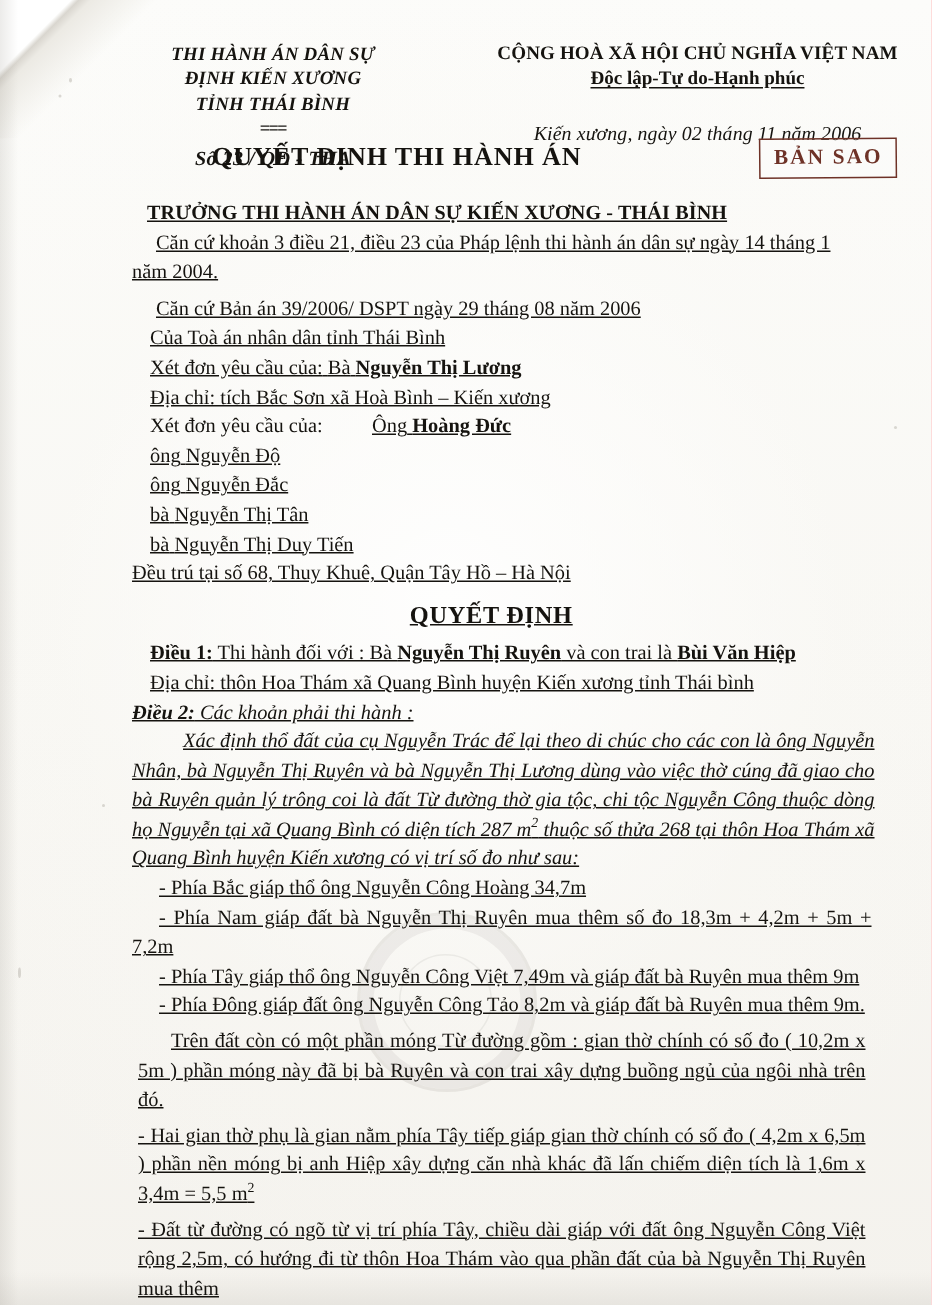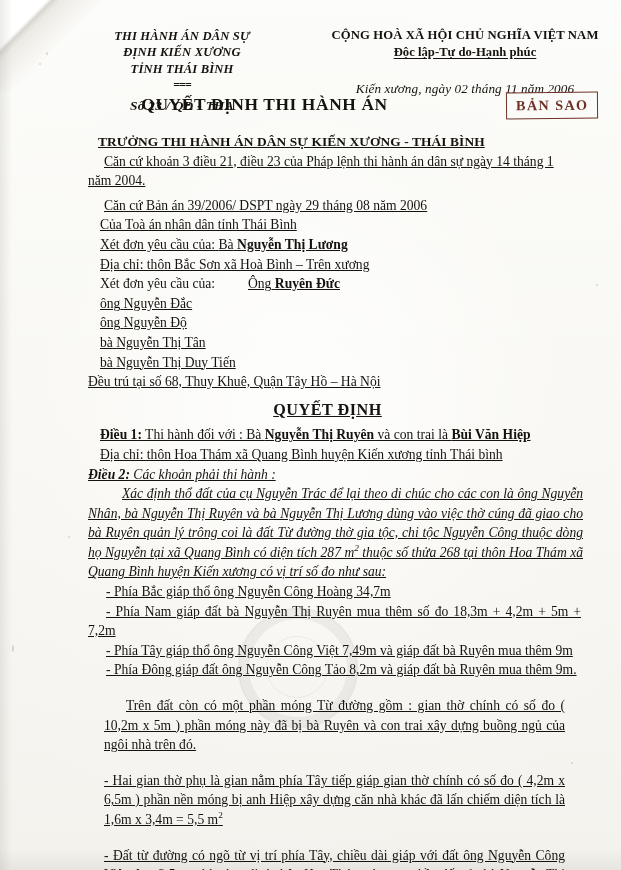--- a/index.html
+++ b/index.html
@@ -219,21 +219,21 @@
 
   .bullet {
     margin: 0;
     text-align: justify;
     text-justify: inter-word;
     padding-right: 4px;
   }
   .bullet .bi { display: inline-block; width: 18px; }
 
   .blk {
-    margin: 16px;
+    margin: 4px;
     text-align: justify;
     text-justify: inter-word;
     padding-right: 4px;
   }
   .blk .ti { display: inline-block; width: 22px; }
 
   sup { font-size: .68em; vertical-align: super; line-height: 0; }
 
   .gap-s { height: 5px; }
 </style>
@@ -287,26 +287,26 @@
       <p class="para"><span>Căn cứ khoản 3 điều 21, điều 23 của Pháp lệnh thi hành án dân sự ngày 14 tháng 1</span></p>
       <p class="ln">năm 2004.</p>
 
       <div class="gap-s"></div>
 
       <p class="para">Căn cứ  Bản án 39/2006/ DSPT  ngày 29 tháng 08 năm 2006</p>
       <p class="ln ind">Của Toà án nhân dân tỉnh Thái Bình</p>
 
       <p class="ln ind"><span>Xét đơn yêu cầu của:</span> <span>Bà</span> <strong>Nguyễn Thị Lương</strong></p>
 
-      <p class="ln ind">Địa chỉ: thôn Bắc Sơn xã Hoà Bình – Trên xương</p>
+      <p class="ln ind">Địa chỉ: tích Bắc Sơn xã Hoà Bình – Kiến xương</p>
 
       <div class="names">
-        <span class="name-row ln ind"><span class="label">Xét đơn yêu cầu của:</span><span class="prefix">Ông</span> <span class="person">Ruyên Đức</span></span>
+        <span class="name-row ln ind"><span class="label">Xét đơn yêu cầu của:</span><span class="prefix">Ông</span> <span class="person">Hoàng Đức</span></span>
+        <span class="name-only ln ind"><span class="prefix">ông</span> <span class="person">Nguyễn Độ</span></span>
         <span class="name-only ln ind"><span class="prefix">ông</span> <span class="person">Nguyễn Đắc</span></span>
-        <span class="name-only ln ind"><span class="prefix">ông</span> <span class="person">Nguyễn Độ</span></span>
         <span class="name-only ln ind"><span class="prefix">bà</span> <span class="person">Nguyễn Thị Tân</span></span>
         <span class="name-only ln ind"><span class="prefix">bà</span> <span class="person">Nguyễn Thị Duy Tiến</span></span>
       </div>
 
       <p class="ln">Đều trú tại số 68, Thuy Khuê, Quận Tây Hồ – Hà Nội</p>
 
       <div class="section-title">QUYẾT ĐỊNH</div>
 
       <p class="ln ind"><span class="art-label">Điều 1:</span><span> Thi hành đối với : Bà </span><strong>Nguyễn Thị Ruyên</strong><span> và con trai là </span><strong>Bùi Văn Hiệp</strong></p>
 

